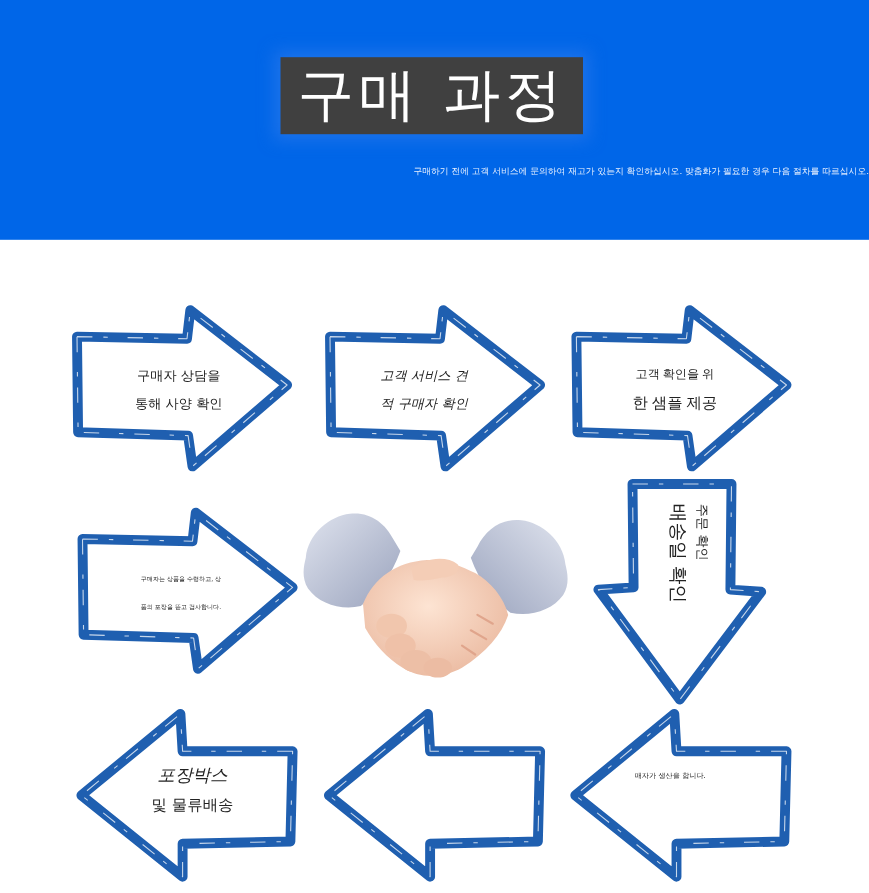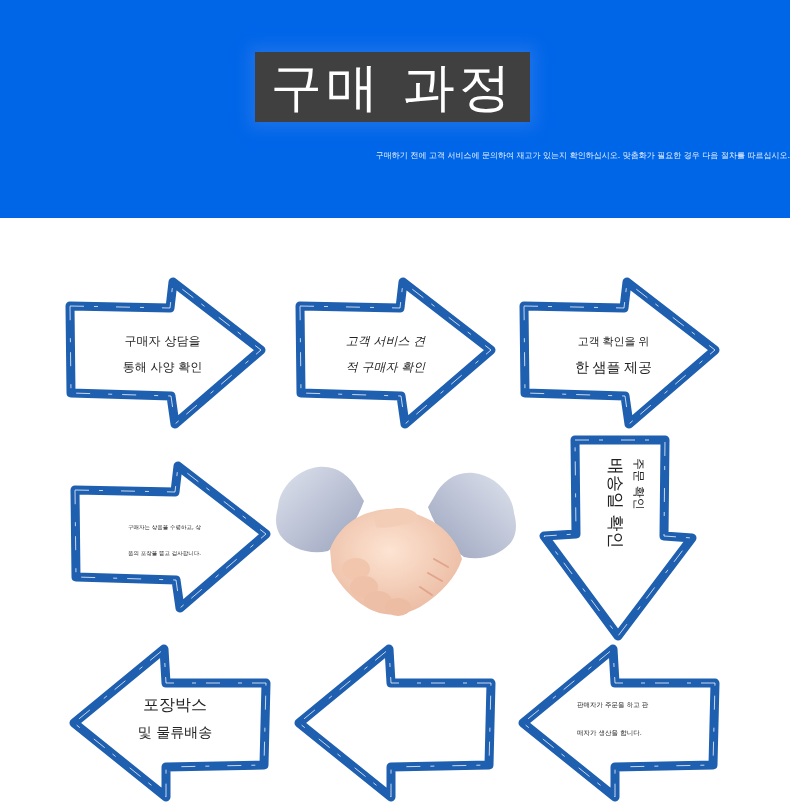--- a/index.html
+++ b/index.html
@@ -122,34 +122,33 @@
     <span style="font-size:17px;line-height:28px;">배송일 확인</span>
   </div>
 </div>
 
 <div class="arrow" style="left:70px;top:645px;width:200px;height:160px;">
   <svg width="200" height="160">
     <path class="arrow-path" d="M196,38 L96,38 L94,4 L4,78 L96,152 L96,122 L194,120 Z" fill="#ffffff" stroke="#1f5fb0" stroke-width="9" stroke-linejoin="round"></path>
   <path class="arrow-path" d="M196,38 L96,38 L94,4 L4,78 L96,152 L96,122 L194,120 Z" fill="none" stroke="#ffffff" stroke-width="1" stroke-linejoin="round" stroke-dasharray="14 10 4 18" opacity="0.75"></path>
     </svg>
   <div class="label" style="left:50px;top:46px;width:110px;">
-    <span style="font-size:16px;line-height:28px;">포장박스</span>
+    <span style="font-size:16px;line-height:28px;font-style:italic;">포장박스</span>
     <span style="font-size:14px;line-height:26px;">및 물류배송</span>
   </div>
 </div>
 
 <div class="arrow" style="left:295px;top:645px;width:200px;height:160px;">
   <svg width="200" height="160">
     <path class="arrow-path" d="M196,38 L96,38 L94,4 L4,78 L96,152 L96,122 L194,120 Z" fill="#ffffff" stroke="#1f5fb0" stroke-width="9" stroke-linejoin="round"></path>
   <path class="arrow-path" d="M196,38 L96,38 L94,4 L4,78 L96,152 L96,122 L194,120 Z" fill="none" stroke="#ffffff" stroke-width="1" stroke-linejoin="round" stroke-dasharray="14 10 4 18" opacity="0.75"></path>
     </svg>
 </div>
 
 <div class="arrow" style="left:519px;top:645px;width:200px;height:160px;">
   <svg width="200" height="160">
     <path class="arrow-path" d="M196,38 L96,38 L94,4 L4,78 L96,152 L96,122 L194,120 Z" fill="#ffffff" stroke="#1f5fb0" stroke-width="9" stroke-linejoin="round"></path>
   <path class="arrow-path" d="M196,38 L96,38 L94,4 L4,78 L96,152 L96,122 L194,120 Z" fill="none" stroke="#ffffff" stroke-width="1" stroke-linejoin="round" stroke-dasharray="14 10 4 18" opacity="0.75"></path>
     </svg>
   <div class="label" style="left:58px;top:46px;width:100px;text-align:left;font-size:6.5px;line-height:28px;">
-    <span>판매자가 주문을 하고 판</span>
     <span>매자가 생산을 합니다.</span>
   </div>
 </div>
 
 </body></html>

